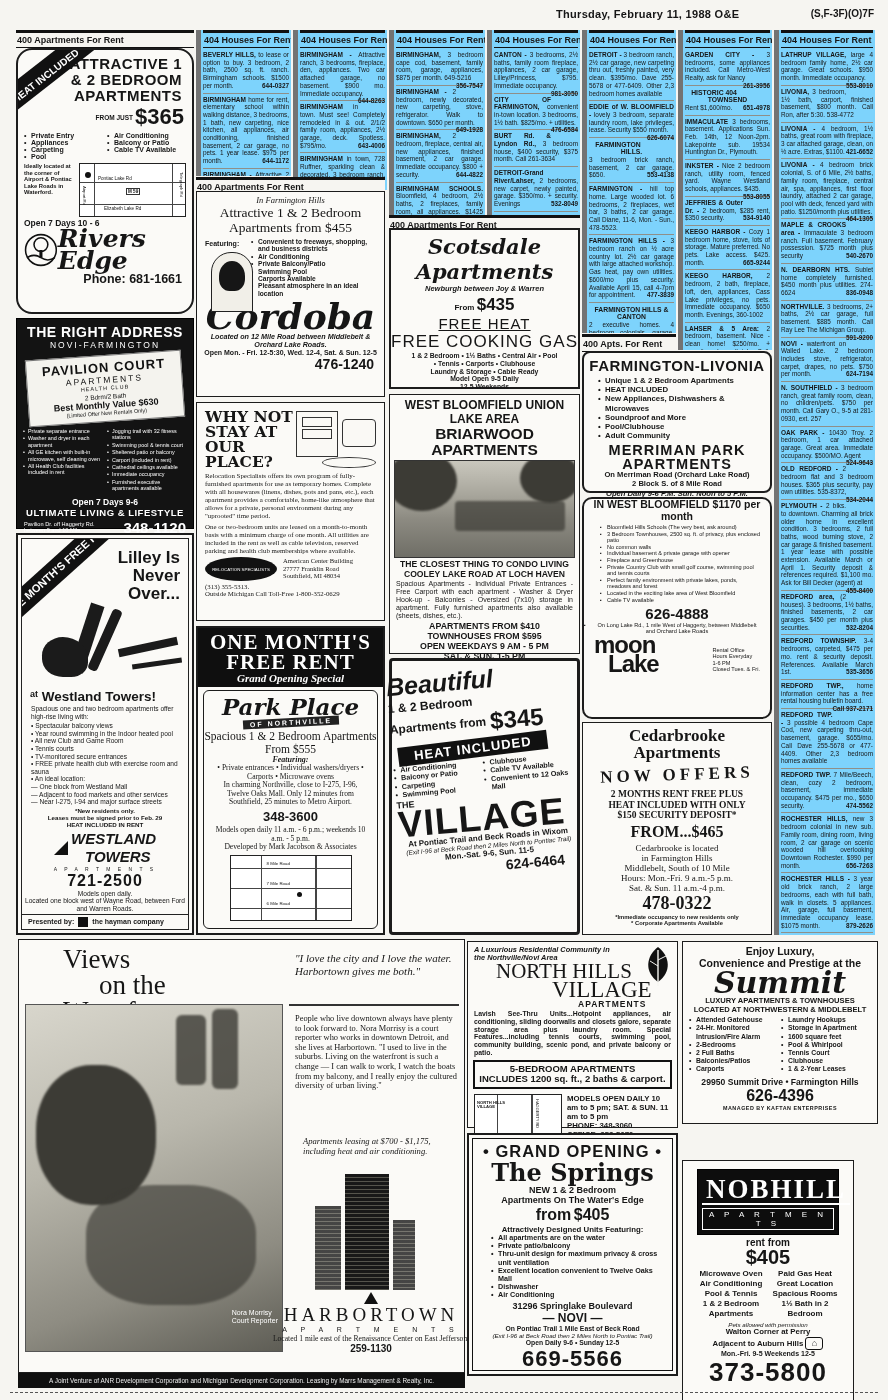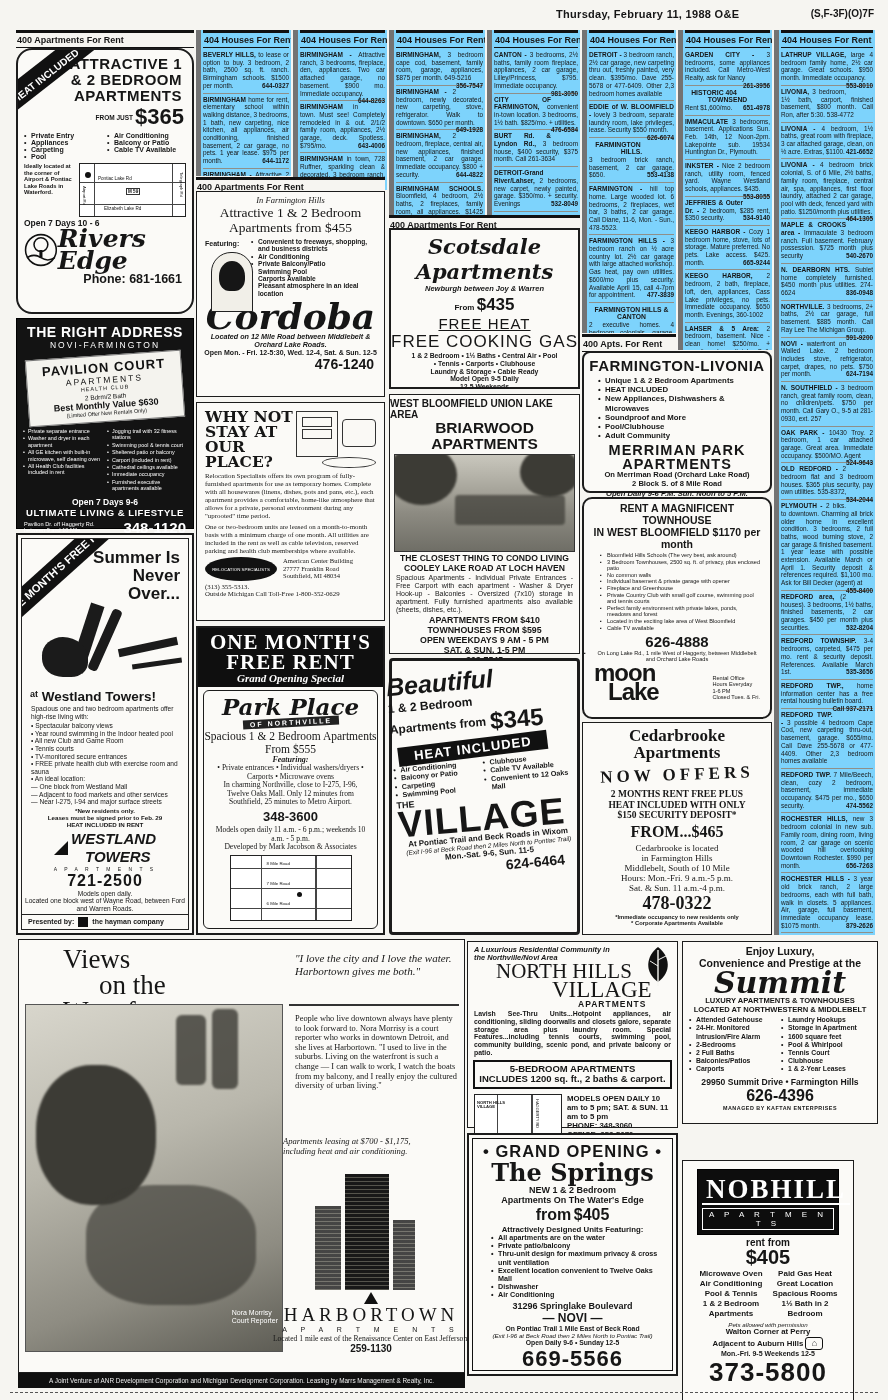--- a/index.html
+++ b/index.html
@@ -137,21 +137,21 @@
   .sc-from span{font-size:17px;}
   .sc-free1{font-size:15px;text-align:center;letter-spacing:1px;text-decoration:underline;}
   .sc-free2{font-size:17px;text-align:center;letter-spacing:1px;}
   .sc-li{font-size:6.8px;font-weight:bold;text-align:center;line-height:7.8px;}
   .sc-foot{display:flex;justify-content:space-between;align-items:center;padding:2px 8px;}
   .eho{width:16px;height:16px;border:1px solid #222;border-radius:3px;font-size:10px;text-align:center;line-height:15px;flex:none;}
   .eho-t{font-size:3.8px;line-height:4px;width:30px;}
   .sc-phone{font-size:15px;font-weight:bold;}
 
   
-  .bw-area{font-size:10px;font-weight:bold;text-align:left;padding-top:3px;}
+  .bw-area{font-size:12px;font-weight:bold;text-align:center;padding-top:3px;}
   .bw-name{font-size:15.5px;font-weight:bold;text-align:center;line-height:16px;}
   .bw-photo{height:96px;margin:2px 4px;border:1px solid #333;
      background:linear-gradient(180deg,#c9c7bd 0%,#a8a69c 35%,#8d8b82 60%,#6f6e66 100%);position:relative;overflow:hidden;}
   .bw-blob{position:absolute;background:#3c3b35;border-radius:50%;filter:blur(1px);}
   .bw-tag{font-size:8.6px;font-weight:bold;text-align:center;line-height:9.6px;}
   .bw-body{font-size:7px;line-height:8px;text-align:justify;padding:1px 6px;}
   .bw-line{font-size:8.8px;font-weight:bold;text-align:center;line-height:10px;}
 
   
   .vg{border-width:3px;border-radius:4px;}
@@ -202,21 +202,21 @@
   .hb-title{position:absolute;left:44px;top:6px;font-size:27px;font-family:"Liberation Serif",serif;line-height:26px;}
   .hb-title .i2{padding-left:36px;}
   .hb-rule{position:absolute;left:64px;top:88px;width:200px;height:2px;background:#333;}
   .hb-photo{position:absolute;left:6px;top:64px;width:256px;height:346px;
      background:linear-gradient(160deg,#d8d6cc,#b9b7ac 40%,#8e8c82 75%,#5e5d55);overflow:hidden;border:1px solid #555;}
   .hb-cap{position:absolute;right:4px;bottom:26px;color:#fff;font-size:7px;line-height:8px;text-align:left;}
   .hb-quote{position:absolute;left:276px;top:12px;width:162px;font-size:11px;font-style:italic;
             font-family:"Liberation Serif",serif;line-height:13px;}
   .hb-qrule{position:absolute;left:270px;top:64px;width:170px;height:2px;background:#333;}
   .hb-body{position:absolute;left:276px;top:74px;width:164px;font-size:8.4px;font-family:"Liberation Serif",serif;line-height:9.6px;}
-  .hb-lease{position:absolute;left:264px;top:196px;width:160px;font-size:8.6px;font-style:italic;font-family:"Liberation Serif",serif;line-height:10px;}
+  .hb-lease{position:absolute;left:284px;top:196px;width:160px;font-size:8.6px;font-style:italic;font-family:"Liberation Serif",serif;line-height:10px;}
   .hb-bldg{position:absolute;left:292px;top:232px;width:110px;height:118px;}
   .hb-tower{position:absolute;bottom:0;background:repeating-linear-gradient(#181818 0 3px,#55544c 3px 4px);}
   .hb-logo{position:absolute;left:252px;top:352px;width:200px;text-align:center;}
   .hb-sail{width:0;height:0;margin:0 auto;border-left:7px solid transparent;border-right:7px solid transparent;border-bottom:12px solid #111;}
   .hb-name{font-size:19px;letter-spacing:4px;font-family:"Liberation Serif",serif;}
   .hb-apts{font-size:7px;letter-spacing:6px;}
   .hb-located{font-size:7.6px;font-family:"Liberation Serif",serif;line-height:8.4px;margin-top:2px;}
   .hb-phone{font-size:10px;font-weight:bold;}
   .hb-footer{position:absolute;background:#101010;color:#eee;font-size:6.4px;display:flex;align-items:center;
              justify-content:center;text-align:center;}
@@ -560,21 +560,21 @@
     <div class="pav-foot">
       <div class="pav-addr">Pavilion Dr. off Haggerty Rd. between 9 and 10 Mile</div>
       <div class="pav-phone">348-1120</div>
     </div>
   </div>
 
   <div class="box west" style="left:16px;top:533px;width:178px;height:402px;">
     <div class="west-inner">
       <div class="west-banner">ONE MONTH'S FREE RENT*</div>
       <div class="west-head">
-        <div>Summer Is</div>
+        <div>Lilley Is</div>
         <div>Never Over...</div>
       </div>
       <div class="sketch">
         <div class="sk" style="left:58px;top:0;width:14px;height:70px;transform:rotate(18deg);"></div>
         <div class="sk" style="left:78px;top:4px;width:10px;height:66px;transform:rotate(24deg);border-radius:4px;"></div>
         <div class="sk" style="left:20px;top:34px;width:46px;height:40px;border-radius:50% 60% 40% 50%;"></div>
         <div class="sk" style="left:96px;top:40px;width:60px;height:8px;transform:rotate(-12deg);"></div>
         <div class="sk" style="left:110px;top:58px;width:50px;height:5px;transform:rotate(-8deg);"></div>
       </div>
       <div class="west-sub"><span class="at">at</span> <span>Westland Towers!</span></div>
@@ -772,21 +772,20 @@
         <div class="blt">Pool/Clubhouse</div>
         <div class="blt">Adult Community</div>
       </div>
     <div class="mp-name">MERRIMAN PARK APARTMENTS</div>
     <div class="mp-loc">On Merriman Road (Orchard Lake Road)</div>
     <div class="mp-loc">2 Block S. of 8 Mile Road</div>
     <div class="mp-hours">Open Daily 9-6 P.M.      Sun. Noon to 5 P.M.</div>
   </div>
 
   <div class="box ml" style="left:582px;top:497px;width:190px;height:222px;">
-    <div class="ml-head">RENT A MAGNIFICENT TOWNHOUSE</div>
     <div class="ml-head" style="padding-top:0;">IN WEST BLOOMFIELD $1170 per month</div>
     <div class="ml-bullets">
         <div class="sqb">Bloomfield Hills Schools (The very best, ask around)</div>
         <div class="sqb">3 Bedroom Townhouses, 2500 sq. ft. of privacy, plus enclosed patio</div>
         <div class="sqb">No common walls</div>
         <div class="sqb">Individual basement &amp; private garage with opener</div>
         <div class="sqb">Fireplace and Greenhouse</div>
         <div class="sqb">Private Country Club with small golf course, swimming pool and tennis courts</div>
         <div class="sqb">Perfect family environment with private lakes, ponds, meadows and forest</div>
         <div class="sqb">Located in the exciting lake area of West Bloomfield</div>

